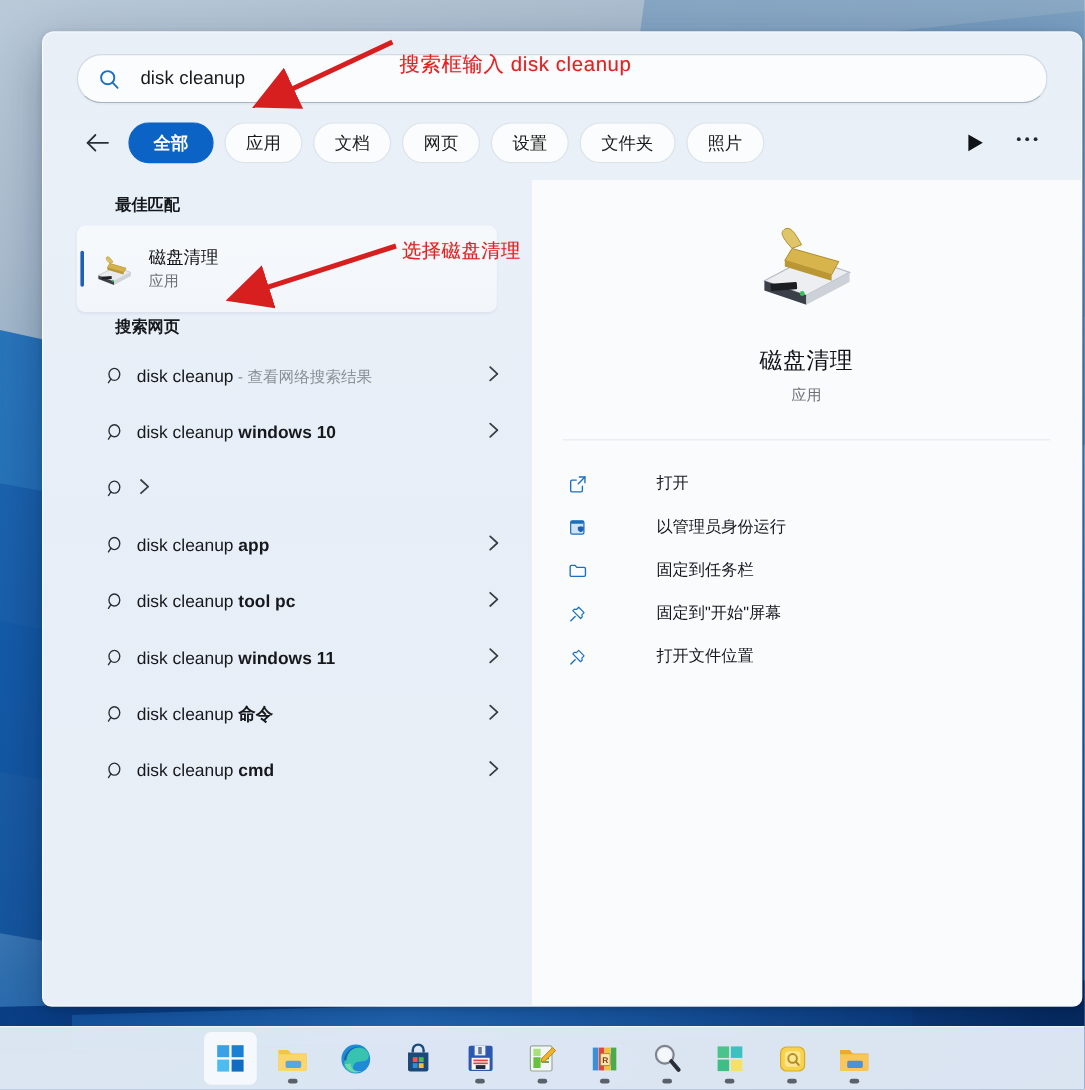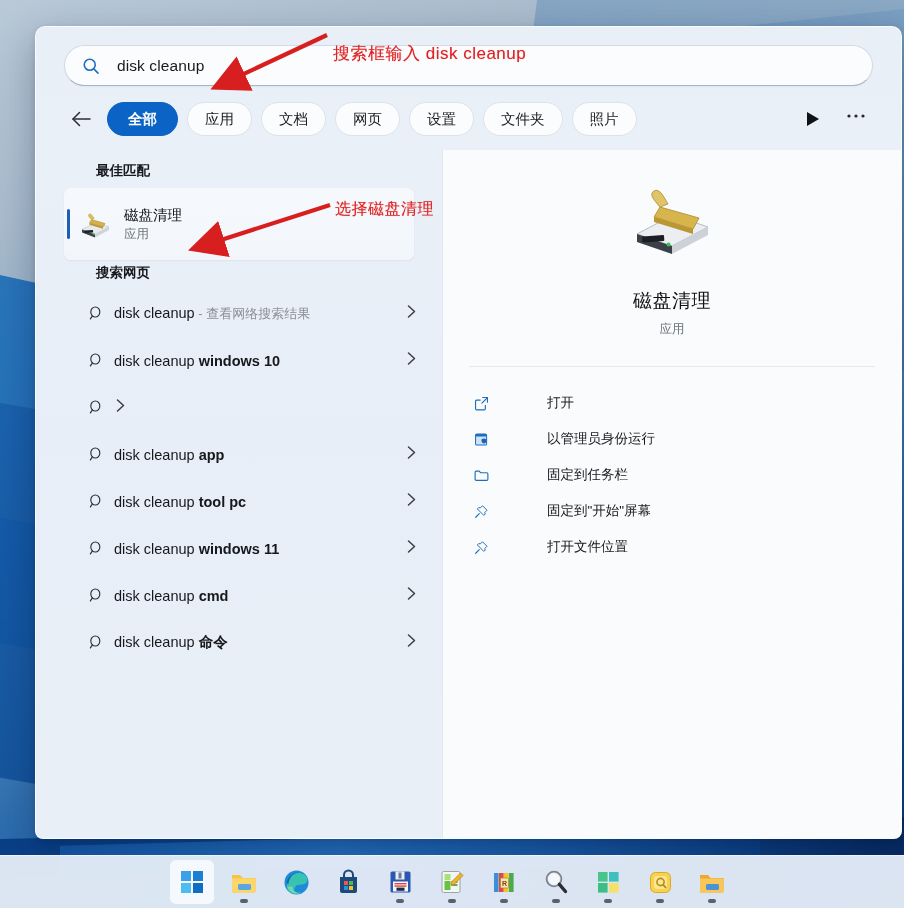--- a/index.html
+++ b/index.html
@@ -399,33 +399,33 @@
                   <polyline points="3.5,2 9.5,7.5 3.5,13"></polyline>
                 </svg></span>
             </div>
             <div class="web-row">
               <span class="mag">
                 <svg width="17" height="17" viewBox="0 0 20 20" fill="none" stroke="#2b3037" stroke-width="1.35" stroke-linecap="round">
   <ellipse cx="8.6" cy="8.2" rx="5.3" ry="5.9"></ellipse>
                   <line x1="5.2" y1="12.8" x2="2.8" y2="16.4"></line>
                 </svg>
               </span>
+              <span class="label">disk cleanup <b>命令</b></span>
+              <span class="chev"><svg width="13" height="15" viewBox="0 0 13 15" fill="none" stroke="#3a3f45" stroke-width="1.5" stroke-linecap="round" stroke-linejoin="round">
+                  <polyline points="3.5,2 9.5,7.5 3.5,13"></polyline>
+                </svg></span>
+            </div>
+            <div class="web-row">
+              <span class="mag">
+                <svg width="17" height="17" viewBox="0 0 20 20" fill="none" stroke="#2b3037" stroke-width="1.35" stroke-linecap="round">
+  <ellipse cx="8.6" cy="8.2" rx="5.3" ry="5.9"></ellipse>
+                  <line x1="5.2" y1="12.8" x2="2.8" y2="16.4"></line>
+                </svg>
+              </span>
               <span class="label">disk cleanup <b>cmd</b></span>
-              <span class="chev"><svg width="13" height="15" viewBox="0 0 13 15" fill="none" stroke="#3a3f45" stroke-width="1.5" stroke-linecap="round" stroke-linejoin="round">
-                  <polyline points="3.5,2 9.5,7.5 3.5,13"></polyline>
-                </svg></span>
-            </div>
-            <div class="web-row">
-              <span class="mag">
-                <svg width="17" height="17" viewBox="0 0 20 20" fill="none" stroke="#2b3037" stroke-width="1.35" stroke-linecap="round">
-  <ellipse cx="8.6" cy="8.2" rx="5.3" ry="5.9"></ellipse>
-                  <line x1="5.2" y1="12.8" x2="2.8" y2="16.4"></line>
-                </svg>
-              </span>
-              <span class="label">disk cleanup <b>命令</b></span>
               <span class="chev"><svg width="13" height="15" viewBox="0 0 13 15" fill="none" stroke="#3a3f45" stroke-width="1.5" stroke-linecap="round" stroke-linejoin="round">
                   <polyline points="3.5,2 9.5,7.5 3.5,13"></polyline>
                 </svg></span>
             </div>
           </div>
       </div>
 
       <div id="right-col">
         <div id="preview-icon">
           <svg width="86" height="80" viewBox="0 0 86 80">

